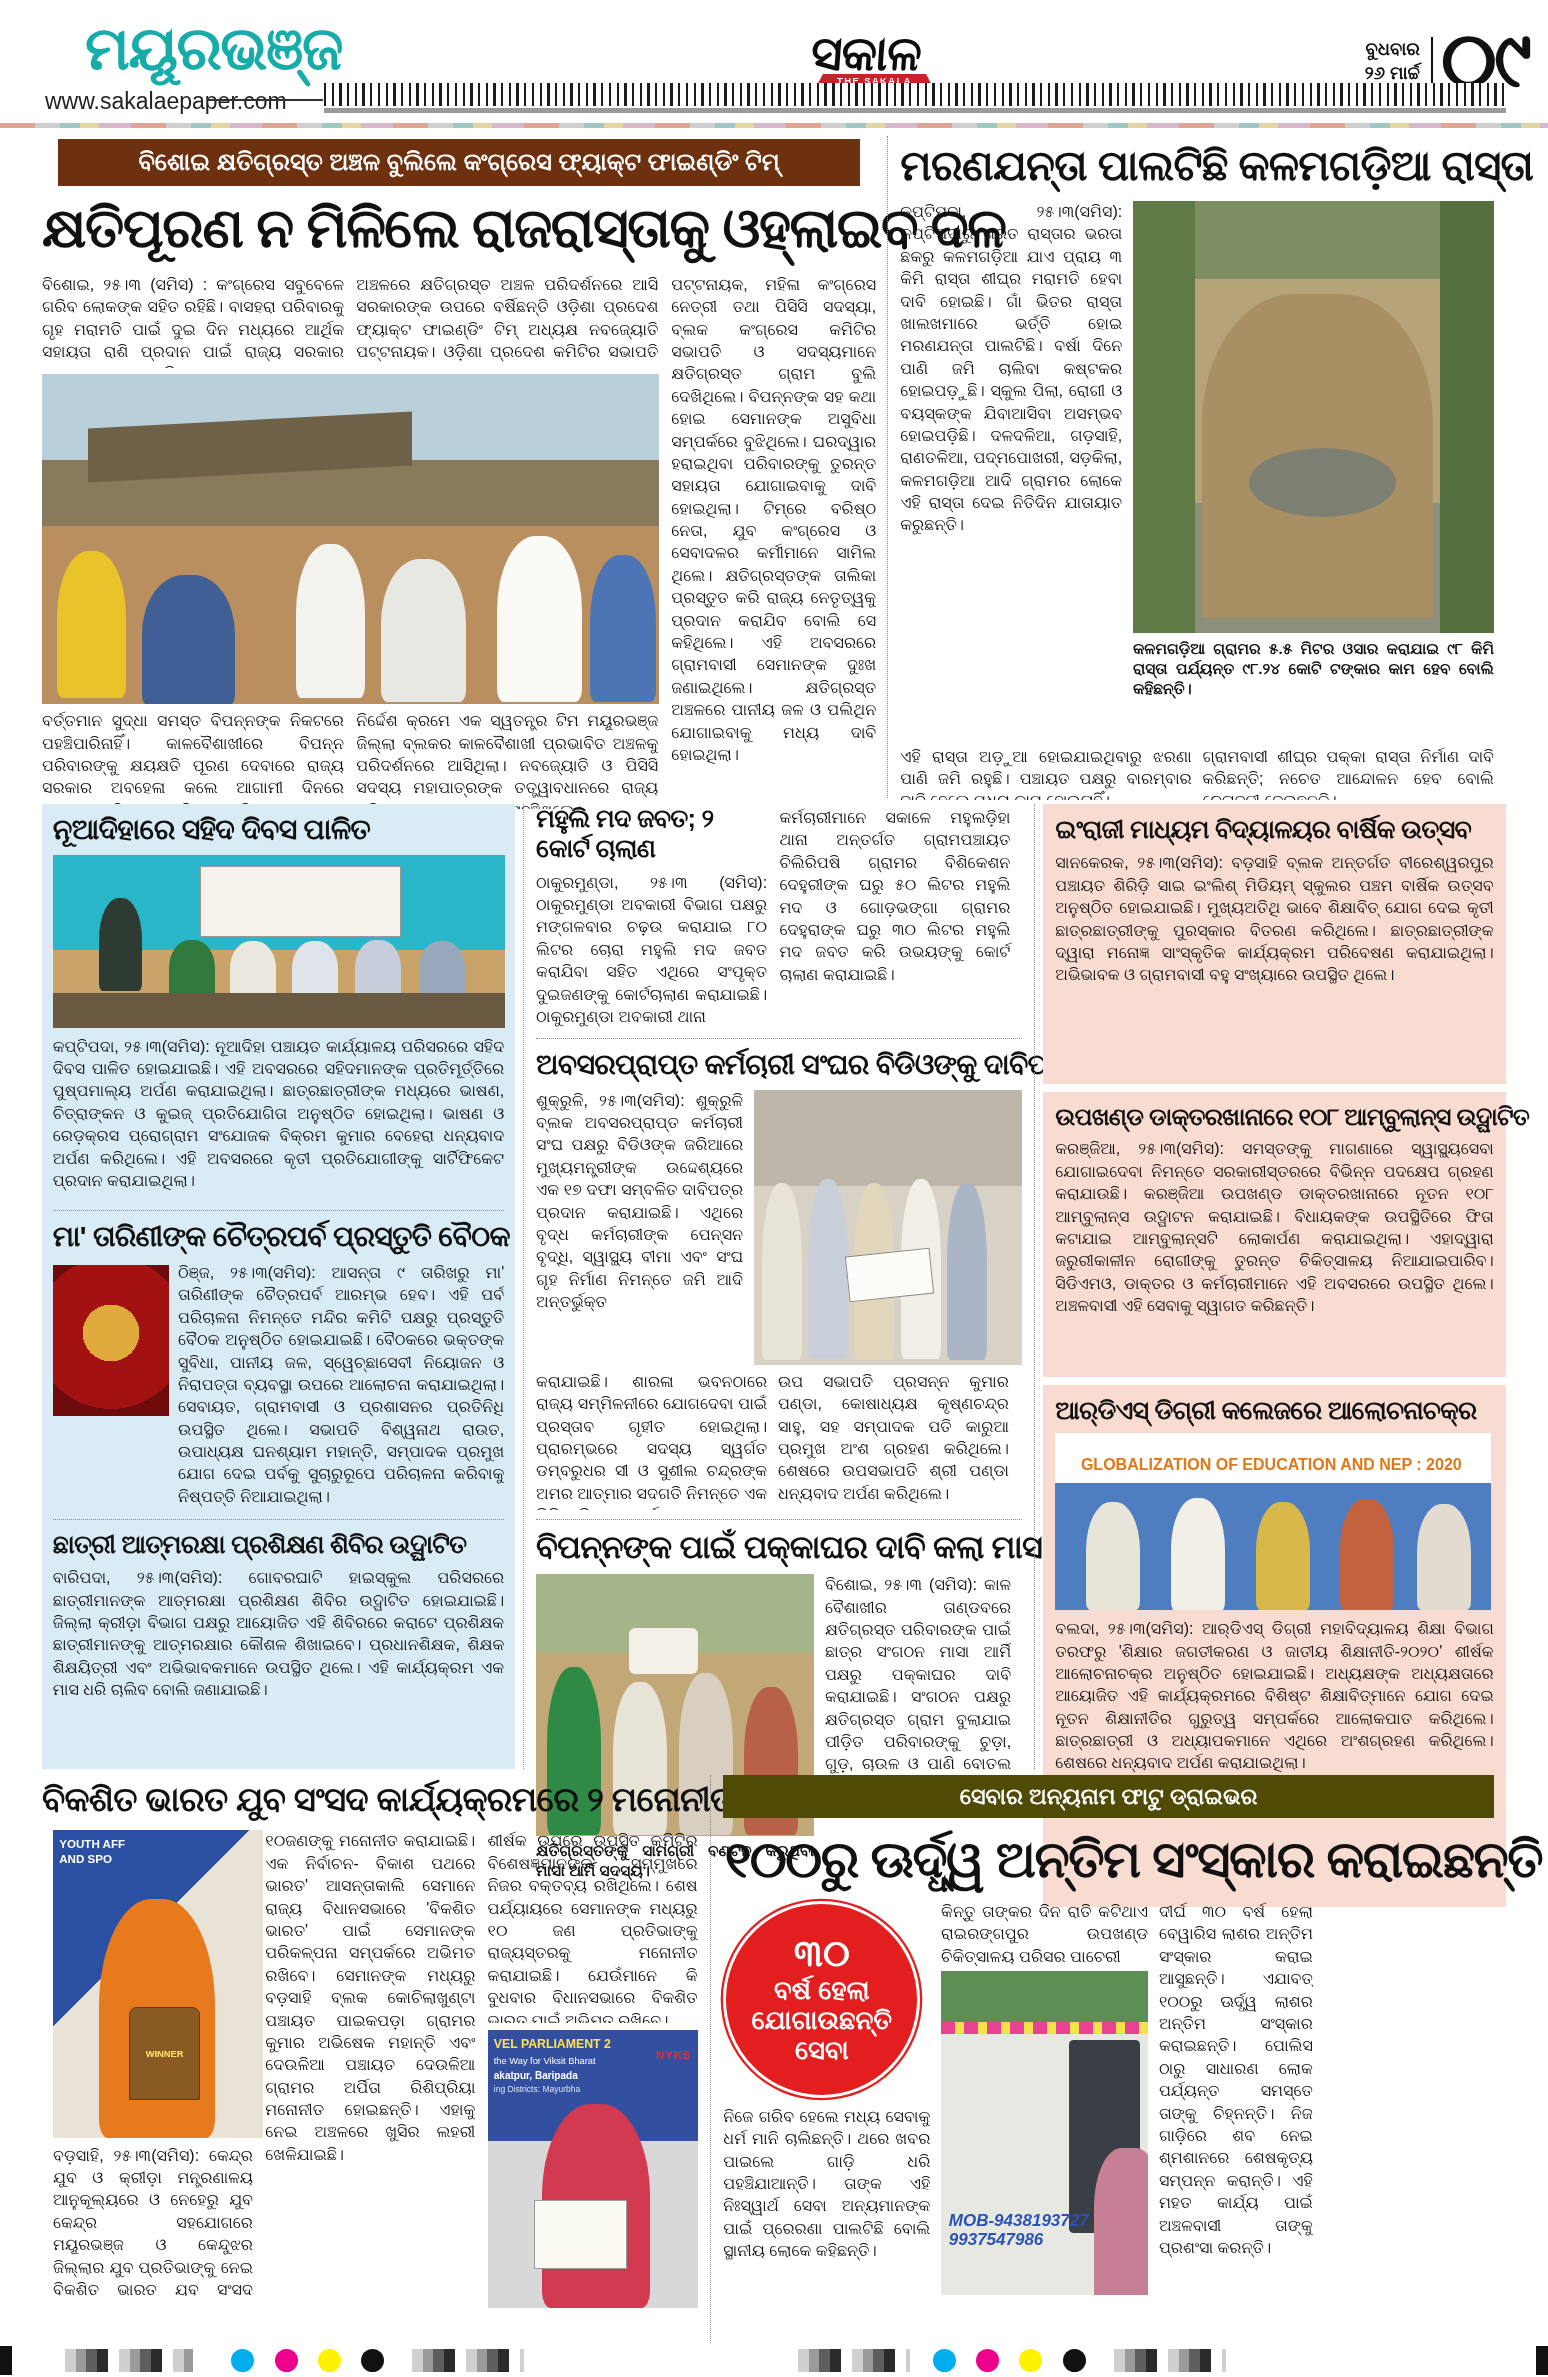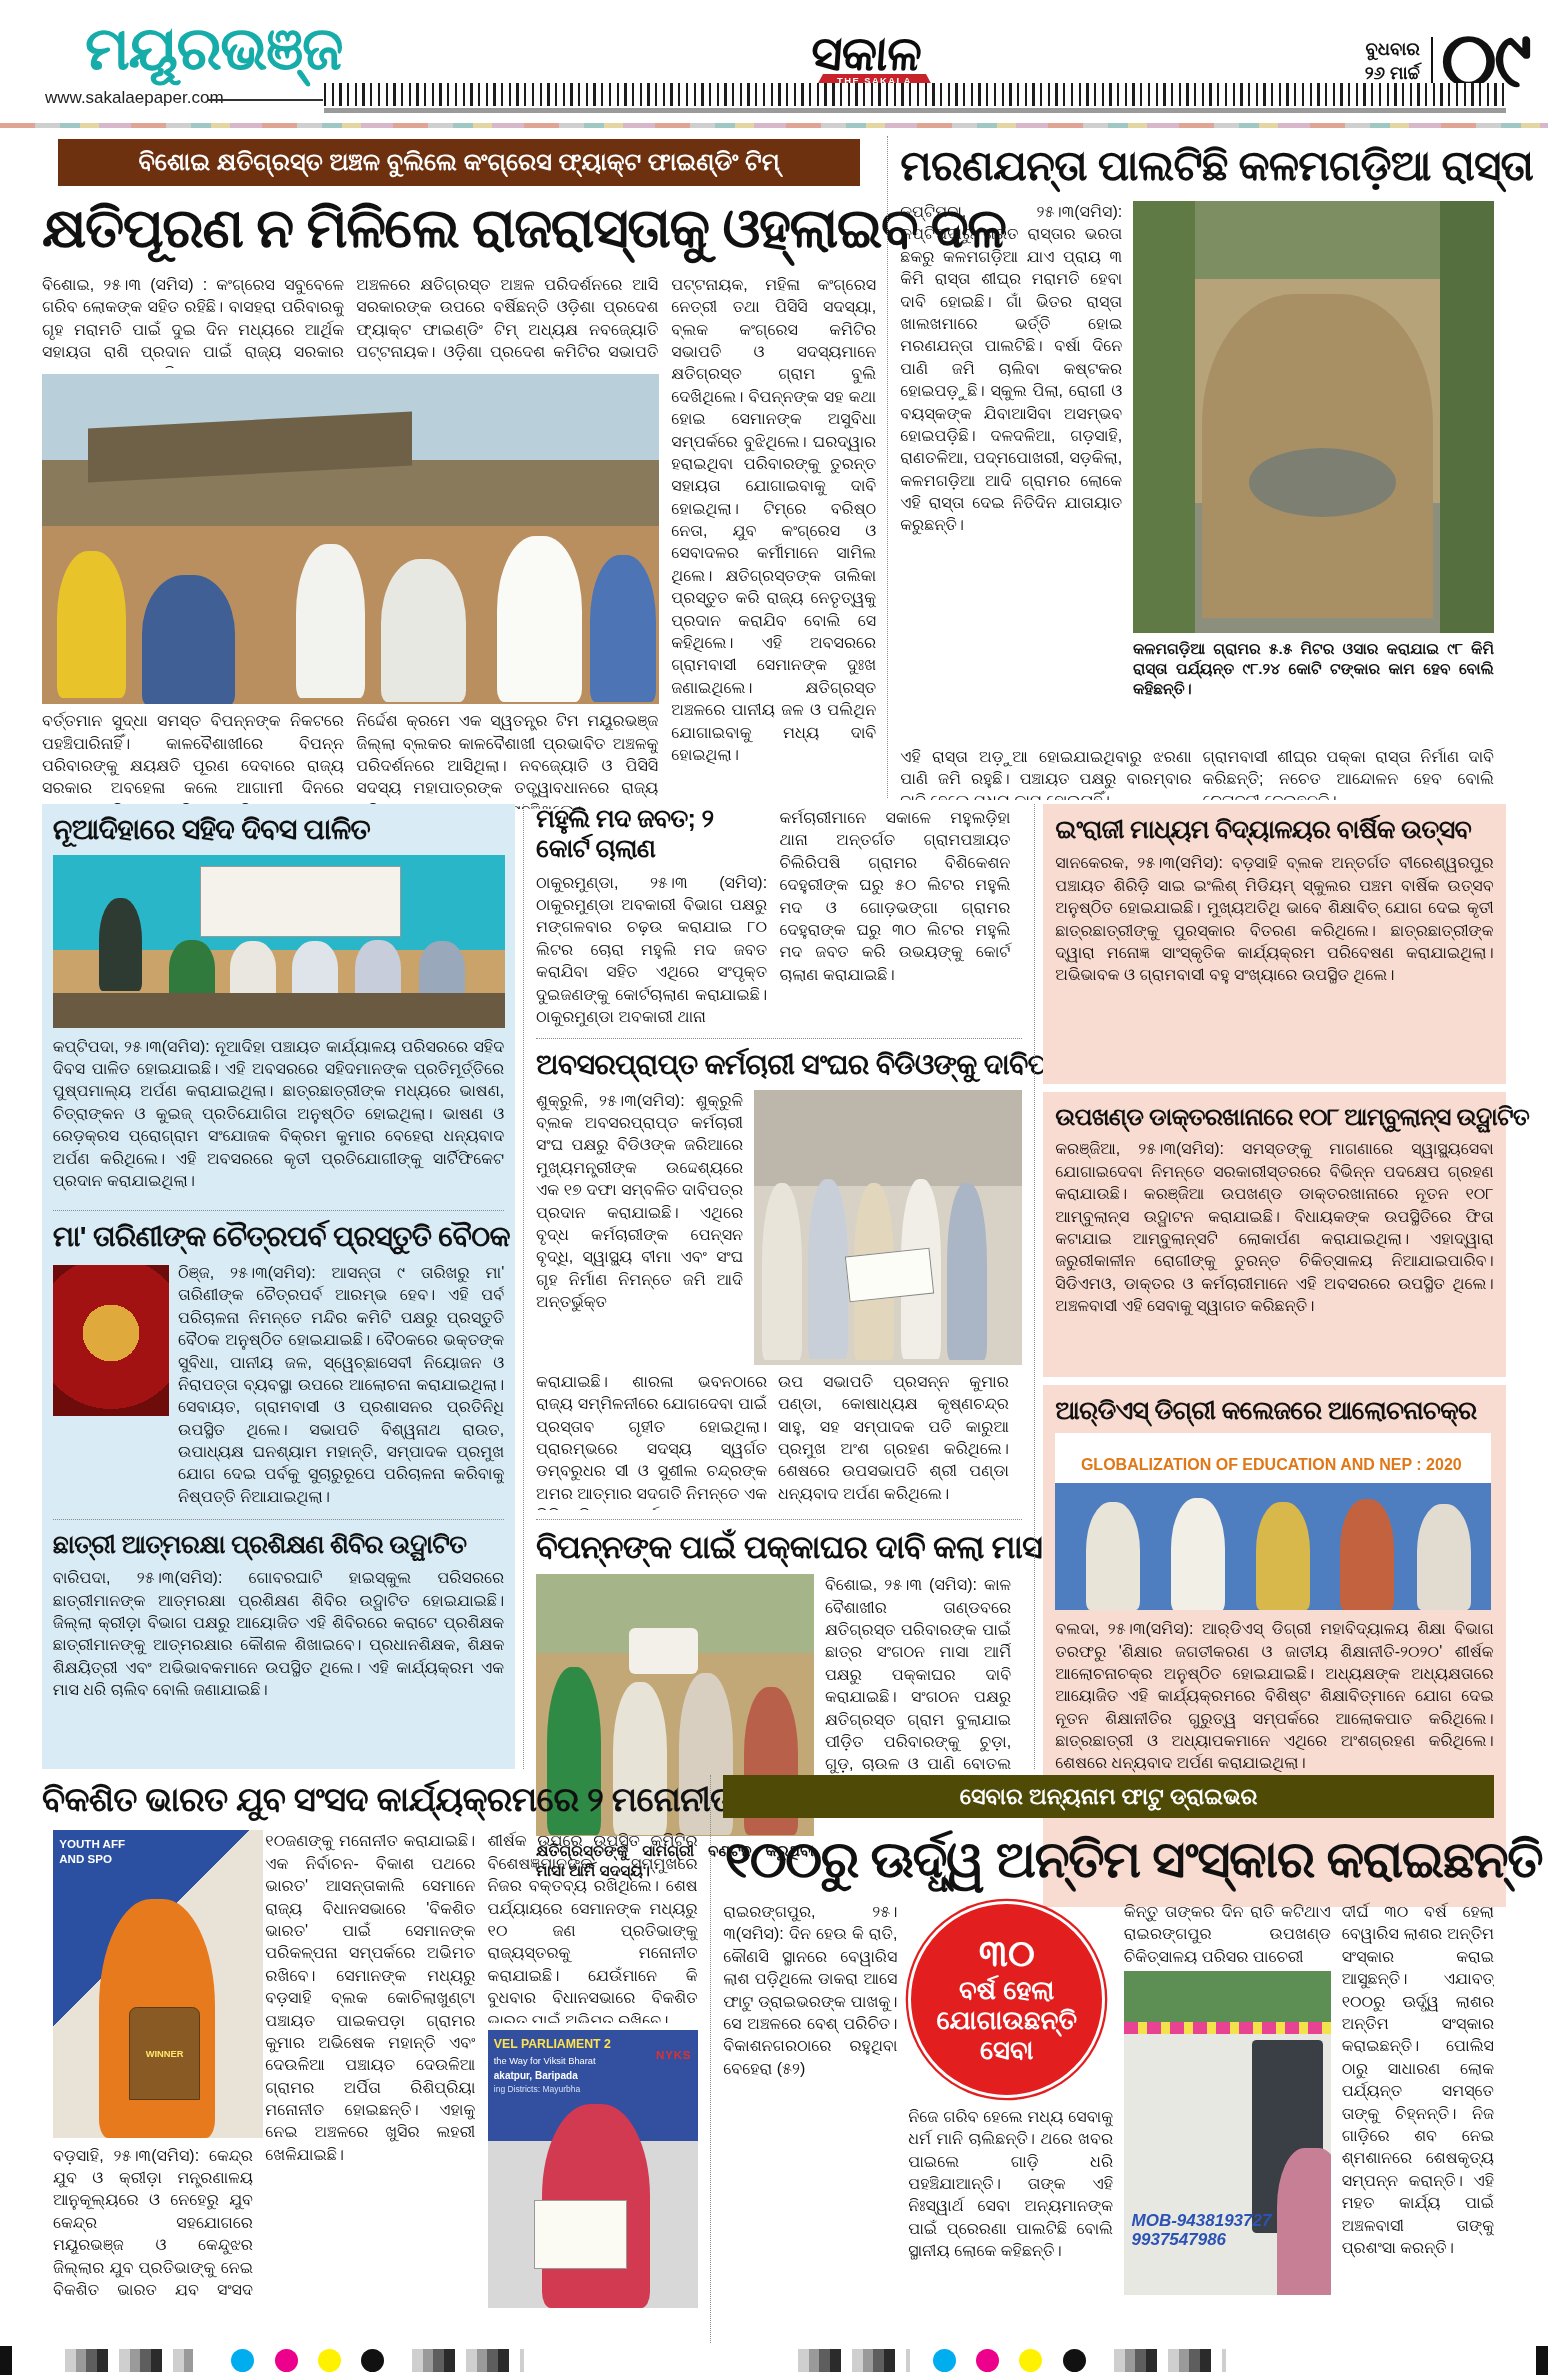--- a/index.html
+++ b/index.html
@@ -2,21 +2,21 @@
 <html style="font-size:12.3px"><head>
 <meta charset="utf-8">
 <style>
   * { margin:0; padding:0; box-sizing:border-box; }
   body { background:#e8e8e8; font-family:"Liberation Sans","DejaVu Sans",sans-serif; }
   .page { position:relative; width:1548px; height:2377px; background:#ffffff; margin:0 auto; overflow:hidden; color:#111; }
 
   
   .masthead { position:absolute; top:0; left:0; width:1548px; height:133px; }
   .edition-logo { position:absolute; top:14px; left:85px; font-size:60px; font-weight:800; color:#16aca9; letter-spacing:-1.5px; }
-  .website { position:absolute; top:88px; left:45px; font-size:17px; color:#222; }
+  .website { position:absolute; top:88px; left:45px; font-size:23px; color:#222; }
   .website-rule { position:absolute; top:99px; left:207px; width:116px; height:1.5px; background:#333; }
   .paper-logo { position:absolute; top:26px; left:811px; font-size:48px; font-weight:800; color:#0c0c0c; letter-spacing:-0.8px; transform:skewX(-4deg); }
   .paper-sub { position:absolute; top:74px; left:816px; width:117px; background:#c8232b; color:#fff; font-size:9.3px; font-weight:700; text-align:center; letter-spacing:1.5px; padding:1.5px 0; clip-path:polygon(6% 0,94% 0,100% 100%,0 100%); }
   .datebox { position:absolute; top:37px; left:1320px; width:100px; text-align:right; font-size:18px; font-weight:700; line-height:1.35; }
   .pageno-rule { position:absolute; top:37px; left:1431px; width:2.3px; height:57px; background:#111; }
   .pageno { position:absolute; top:15.4px; left:1441px; font-size:77px; font-weight:800; letter-spacing:-3.1px; }
   .barcode { position:absolute; top:83px; left:324px; width:1182px; height:23px;
      background:repeating-linear-gradient(90deg,#1c1c1c 0 2.3px,#ffffff 2.3px 7.7px); }
   .barcode-bar { position:absolute; top:108px; left:324px; width:1182px; height:5.4px; background:#9a9a9a; }
   .top-colorstrip { position:absolute; top:123px; left:0; width:1548px; height:5.4px;
@@ -317,21 +317,20 @@
         </div>
       </div>
     </article>
 
     <div class="vsep"></div>
 
     <article class="art-driver">
       <div class="kicker driver-kicker">ସେବାର ଅନ୍ୟନାମ ଫାଟୁ ଡ୍ରାଇଭର</div>
       <h1 class="driver-headline">୧୦୦ରୁ ଊର୍ଦ୍ଧ୍ୱ ଅନ୍ତିମ ସଂସ୍କାର କରାଇଛନ୍ତି</h1>
       <div class="driver-grid">
-        <div class="driver-c1 body-text">ରାଇରଙ୍ଗପୁର, ୨୫।୩(ସମିସ): ଦିନ ହେଉ କି ରାତି, କୌଣସି ସ୍ଥାନରେ ବେୱାରିସ ଲାଶ ପଡ଼ିଥିଲେ ଡାକରା ଆସେ ଫାଟୁ ଡ୍ରାଇଭରଙ୍କ ପାଖକୁ। ସେ ଅଞ୍ଚଳରେ ବେଶ୍ ପରିଚିତ। ବିକାଶନଗରଠାରେ ରହୁଥିବା ବେହେରା (୫୨)</div>
         <div class="driver-c2">
           <div class="badge">
             <div class="b1">୩୦</div>
             <div class="b2">ବର୍ଷ ହେଲା</div>
             <div class="b3">ଯୋଗାଉଛନ୍ତି</div>
             <div class="b4">ସେବା</div>
           </div>
           <div class="driver-c2-text body-text">ନିଜେ ଗରିବ ହେଲେ ମଧ୍ୟ ସେବାକୁ ଧର୍ମ ମାନି ଚାଲିଛନ୍ତି। ଥରେ ଖବର ପାଇଲେ ଗାଡ଼ି ଧରି ପହଞ୍ଚିଯାଆନ୍ତି। ତାଙ୍କ ଏହି ନିଃସ୍ୱାର୍ଥ ସେବା ଅନ୍ୟମାନଙ୍କ ପାଇଁ ପ୍ରେରଣା ପାଲଟିଛି ବୋଲି ସ୍ଥାନୀୟ ଲୋକେ କହିଛନ୍ତି।</div>
         </div>
         <div class="driver-c3">

